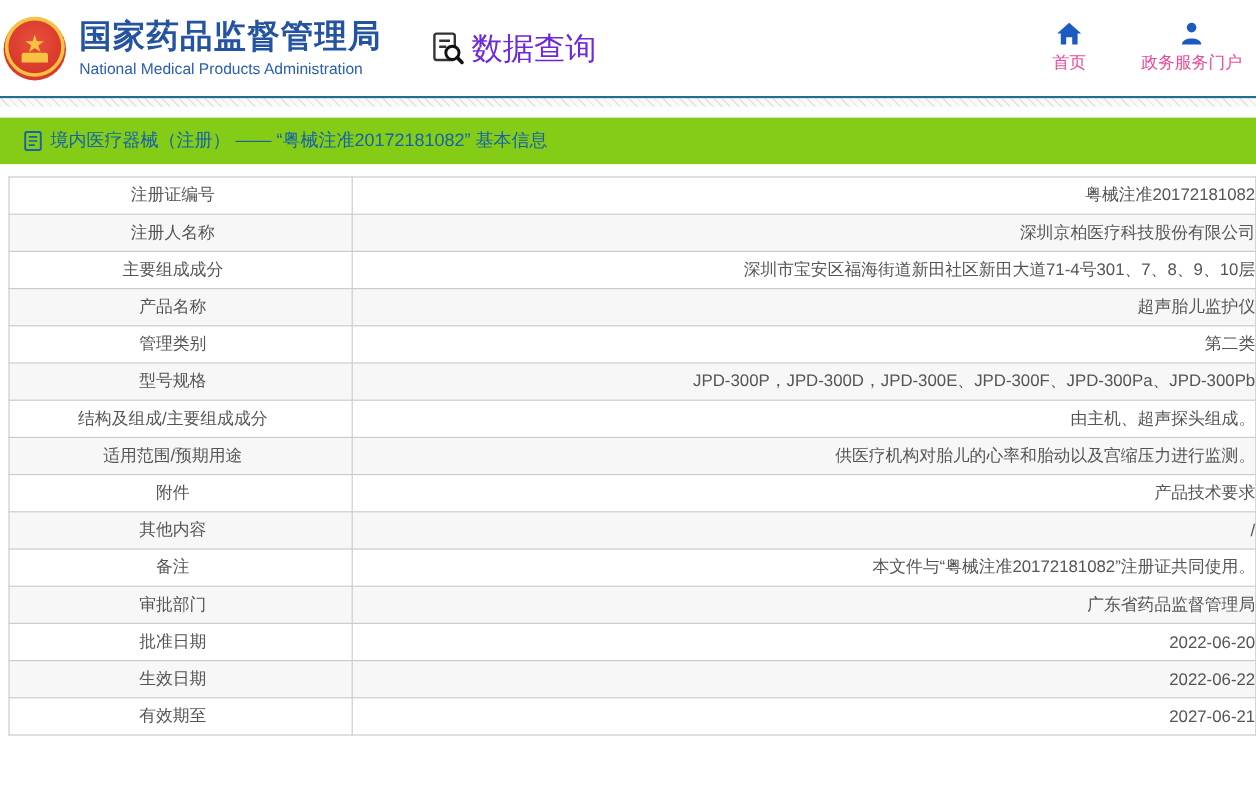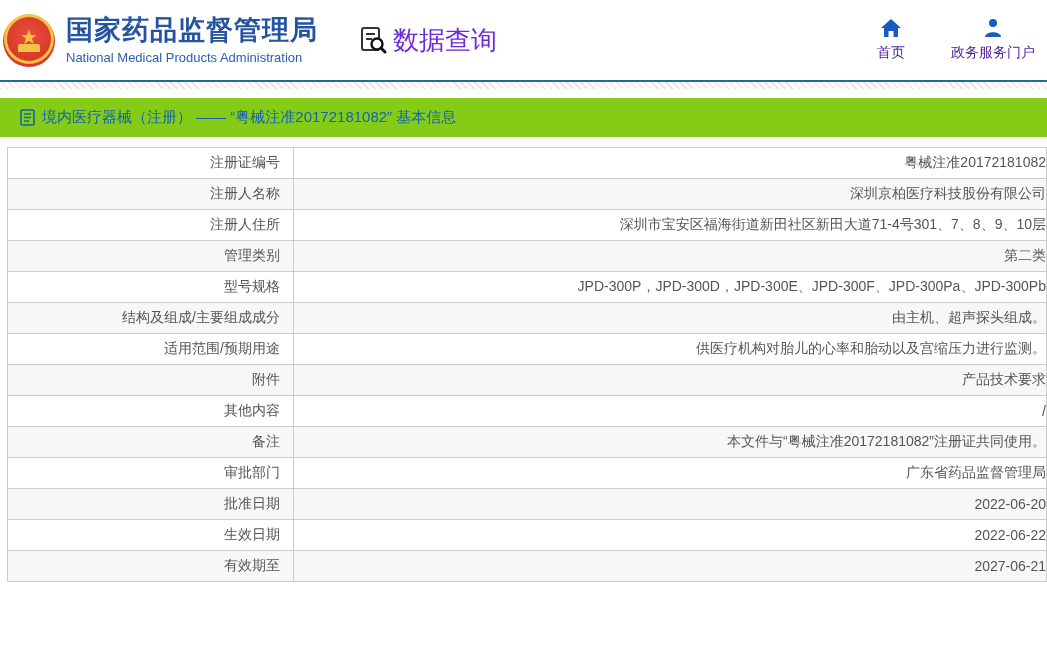--- a/index.html
+++ b/index.html
@@ -78,21 +78,21 @@
   }
   .top-link {
     display: flex;
     flex-direction: column;
     align-items: center;
     cursor: pointer;
   }
   .top-link .t-label {
     margin-top: 6px;
     font-size: 14px;
-    color: #4c1d95;
+    color: #ec4899;
   }
 
   
   .blue-rule { height: 2px; background: #256c95; }
   .hatch-band {
     height: 7px;
     background: repeating-linear-gradient(
       45deg, #e2e2e2 0px, #e2e2e2 1px, #fafafa 1px, #fafafa 5px);
   }
   .gap-sm { height: 9px; background: #ffffff; }
@@ -124,21 +124,21 @@
   .info-table tr:nth-child(odd)  { background: #ffffff; }
   .info-table th, .info-table td {
     border: 1px solid #cccccc;
     font-size: 14px;
     font-weight: normal;
     color: #555555;
     vertical-align: middle;
   }
   .info-table th {
     width: 286px;
-    text-align: right;
+    text-align: center;
     padding-right: 13px;
   }
   .info-table td {
     text-align: right;
     padding-left: 13px;
   }
 
   svg { display: block; }
 </style>
 </head>
@@ -215,25 +215,29 @@
     <th>注册证编号</th>
     <td>粤械注准20172181082</td>
   </tr>
 
   <tr>
     <th>注册人名称</th>
     <td>深圳京柏医疗科技股份有限公司</td>
   </tr>
 
   <tr>
-    <th>注册人住所</th>
+    <th>主要组成成分</th>
     <td>深圳市宝安区福海街道新田社区新田大道71-4号301、7、8、9、10层</td>
   </tr>
 
 
+  <tr>
+    <th>产品名称</th>
+    <td>超声胎儿监护仪</td>
+  </tr>
 
   <tr>
     <th>管理类别</th>
     <td>第二类</td>
   </tr>
 
   <tr>
     <th>型号规格</th>
     <td>JPD-300P，JPD-300D，JPD-300E、JPD-300F、JPD-300Pa、JPD-300Pb</td>
   </tr>

